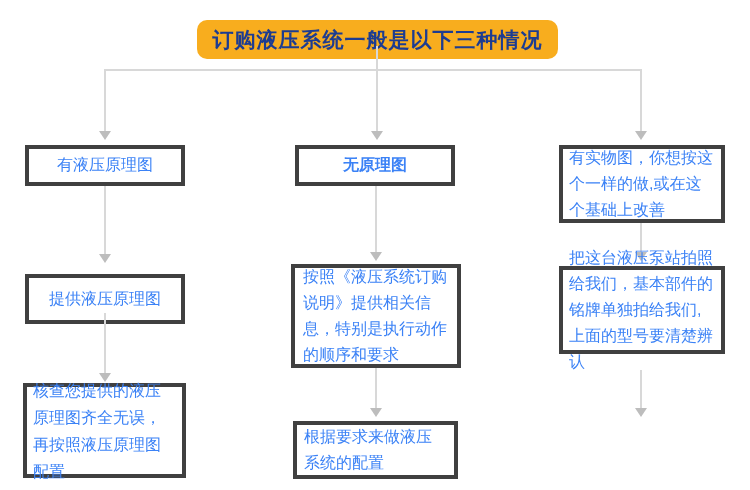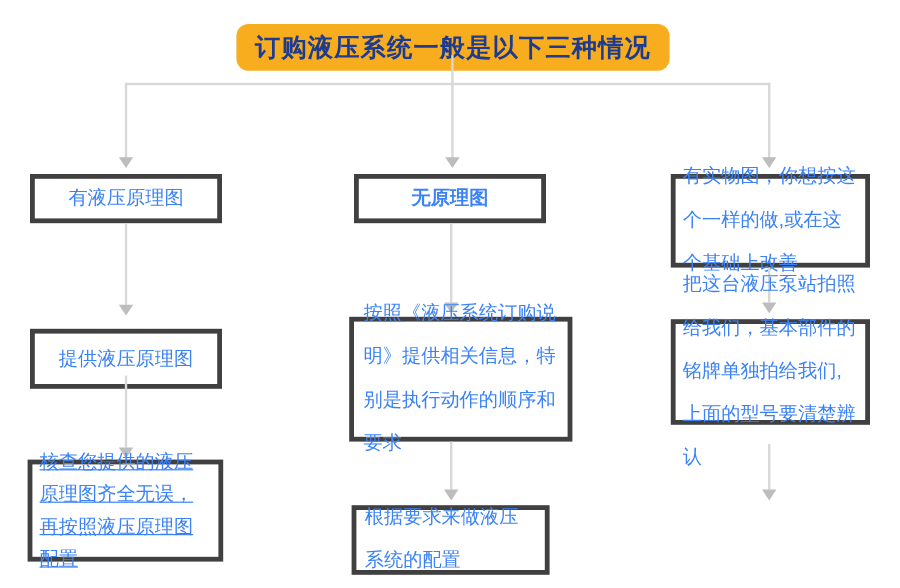--- a/index.html
+++ b/index.html
@@ -30,21 +30,21 @@
   .box{
     position:absolute;
     background:#ffffff;
     border:4px solid #404040;
     color:#3b82f6;
     font-size:16px;
     box-sizing:border-box;
     display:flex;align-items:center;
   }
   .box.center{justify-content:center;text-align:center;}
-  .box.left{justify-content:flex-start;text-align:left;line-height:36px;}
+  .box.left{justify-content:flex-start;text-align:left;line-height:26px;}
   .vline{
     position:absolute;width:2px;background:#D8D8D8;
   }
   .hline{
     position:absolute;height:2px;background:#D8D8D8;
   }
   .arrow-down{
     position:absolute;
     width:0;height:0;
     border-left:6px solid transparent;
@@ -66,26 +66,26 @@
   <div class="arrow-down" style="left:99px;top:131px;"></div>
   <div class="arrow-down" style="left:371px;top:131px;"></div>
   <div class="arrow-down" style="left:635px;top:131px;"></div>
 
   <div class="box center" style="left:25px;top:145px;width:160px;height:41px;">有液压原理图</div>
   <div class="vline" style="left:104px;top:186px;height:68px;"></div>
   <div class="arrow-down" style="left:99px;top:254px;"></div>
   <div class="box center" style="left:25px;top:274px;width:160px;height:50px;">提供液压原理图</div>
   <div class="vline" style="left:104px;top:313px;height:60px;"></div>
   <div class="arrow-down" style="left:99px;top:373px;"></div>
-  <div class="box left" style="left:23px;top:383px;width:163px;height:85px;padding:4px 6px;line-height:27px;text-decoration:underline;">核查您提供的液压原理图齐全无误，再按照液压原理图配置</div>
+  <div class="box left" style="left:23px;top:383px;width:163px;height:95px;padding:4px 6px;line-height:27px;">核查您提供的液压原理图齐全无误，再按照液压原理图配置</div>
 
   <div class="box center" style="left:295px;top:145px;width:160px;height:41px;font-weight:bold;">无原理图</div>
   <div class="vline" style="left:375px;top:186px;height:66px;"></div>
   <div class="arrow-down" style="left:370px;top:252px;"></div>
-  <div class="box left" style="left:291px;top:264px;width:186px;height:104px;padding:4px 8px;">按照《液压系统订购说明》提供相关信息，特别是执行动作的顺序和要求</div>
+  <div class="box left" style="left:291px;top:264px;width:170px;height:104px;padding:4px 8px;">按照《液压系统订购说明》提供相关信息，特别是执行动作的顺序和要求</div>
   <div class="vline" style="left:375px;top:368px;height:40px;"></div>
   <div class="arrow-down" style="left:370px;top:408px;"></div>
   <div class="box left" style="left:293px;top:421px;width:165px;height:58px;padding:18px 7px;">根据要求来做液压系统的配置</div>
 
   <div class="box left" style="left:559px;top:145px;width:166px;height:78px;padding:2px 6px;">有实物图，你想按这个一样的做,或在这个基础上改善</div>
   <div class="vline" style="left:640px;top:223px;height:29px;"></div>
   <div class="arrow-down" style="left:635px;top:252px;"></div>
   <div class="box left" style="left:559px;top:266px;width:166px;height:88px;padding:2px 6px;">把这台液压泵站拍照给我们，基本部件的铭牌单独拍给我们,上面的型号要清楚辨认</div>
   <div class="vline" style="left:640px;top:370px;height:38px;"></div>
   <div class="arrow-down" style="left:635px;top:408px;"></div>

